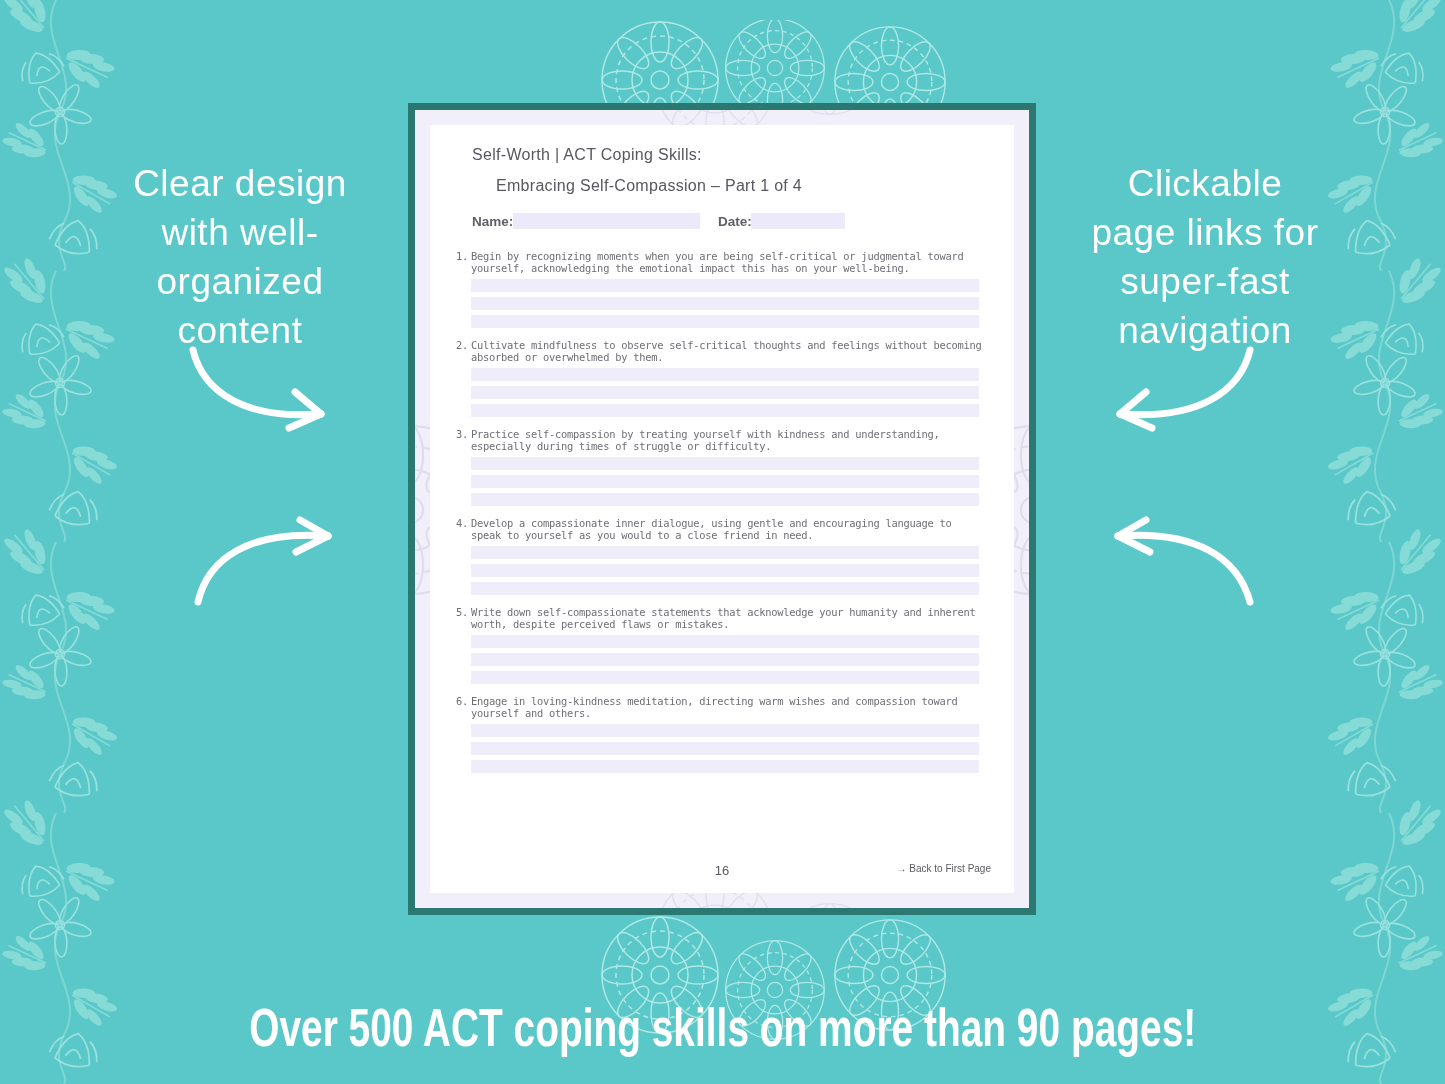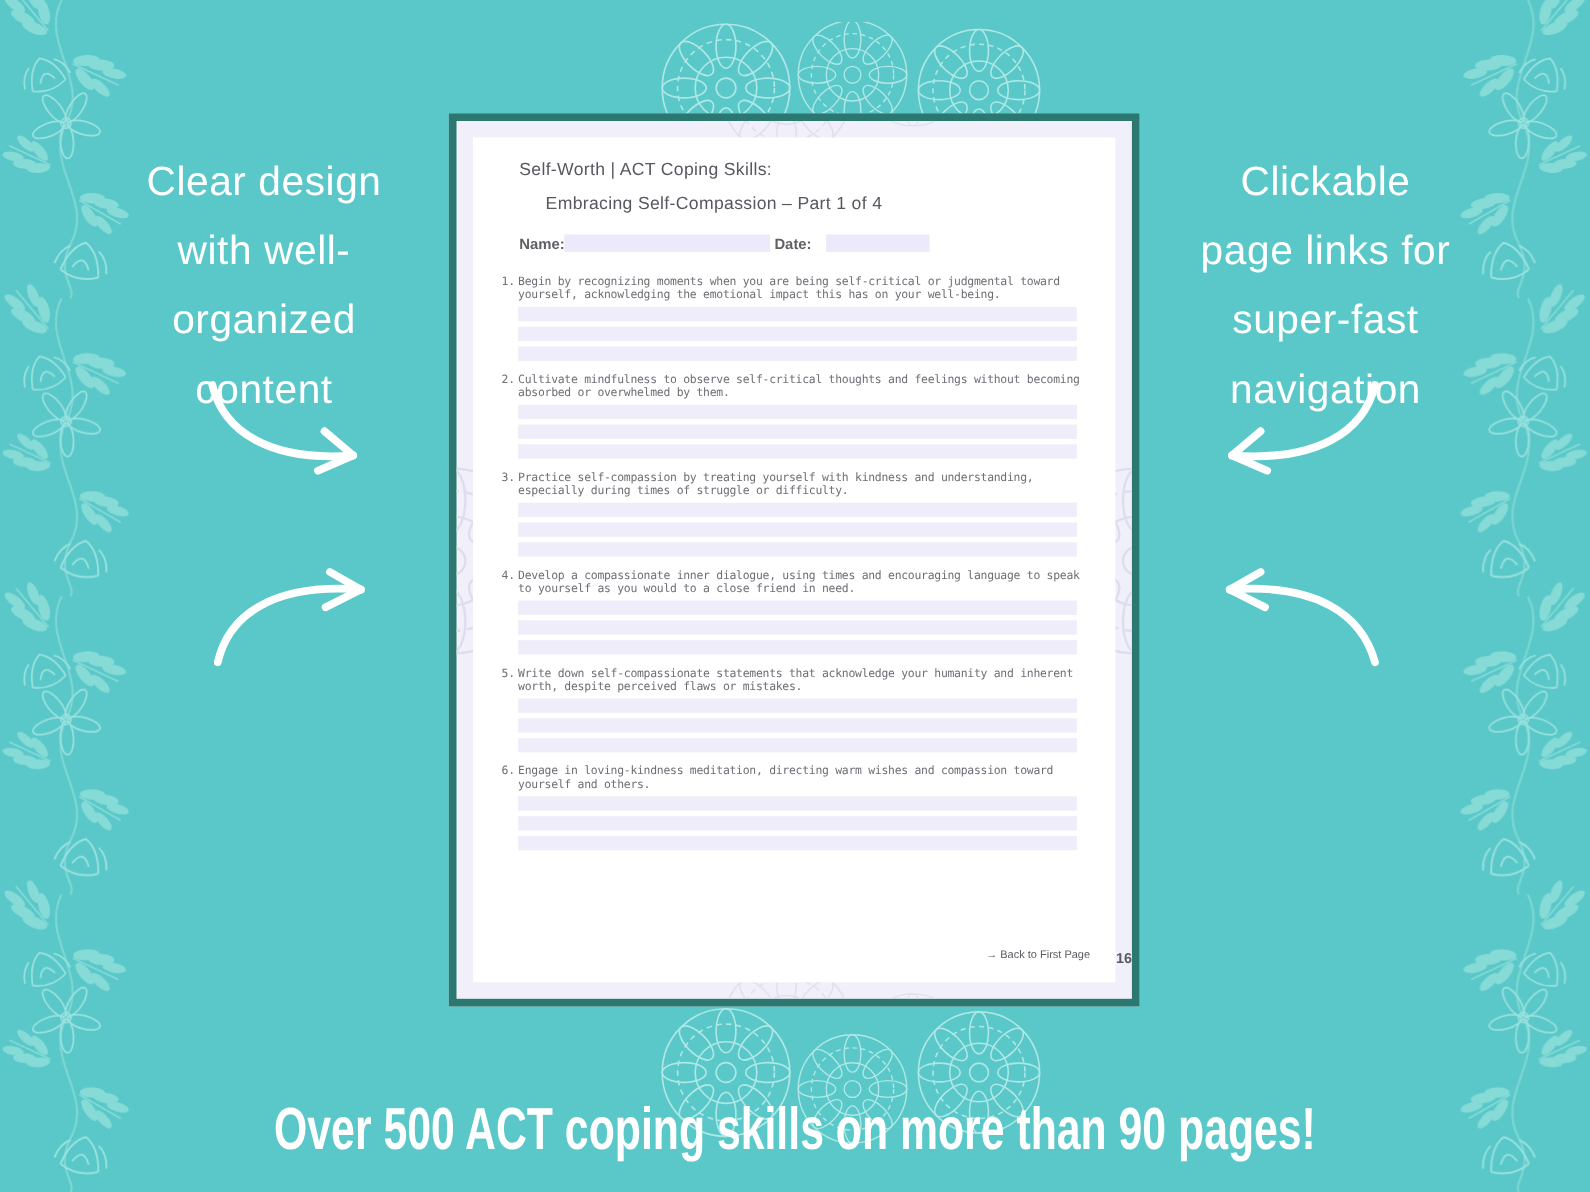--- a/index.html
+++ b/index.html
@@ -22,44 +22,44 @@
   .card-inner-white {
     position:absolute; left:15px; top:15px; right:15px; bottom:15px;
     background:#ffffff;
   }
   .page-mandala { position:absolute; pointer-events:none; opacity:.8; }
   .doc-title { position:absolute; left:57px; color:#57575f; font-size:16px; letter-spacing:.3px; }
   .doc-title.l1 { top:36px; }
   .doc-title.l2 { top:67px;margin-left:24px; }
   .namerow { position:absolute; left:57px; top:103px; width:430px; height:17px; font-size:13.5px; color:#5f5f66;font-weight:bold; }
   .field-label { position:absolute; top:1px; }
-  .date-label  { left:232px; }
+  .date-label  { left:246px; }
   .input-box { position:absolute; top:0; height:16px; background:#eceafa; }
   .name-box { left:41px; width:187px; }
   .date-box { left:279px; width:94px; }
   .items { position:absolute; left:41px; top:141px; width:530px; }
   .item { margin-bottom:12px; }
   .item-text {
     display:flex; font-family:"DejaVu Sans Mono", monospace;
     font-size:10.4px; line-height:11.5px; color:#6e6e75; letter-spacing:-0.25px;
   }
   .item-num { flex:none; width:15px; }
   .fill-line { height:13px; background:#efedf9; margin:5px 0 0 15px; width:508px; }
   .footer-pagenum {
-    position:absolute; left:0; right:0; top:753px; text-align:right;
-    font-size:13px; color:#5a5a61;font-weight:bold;
+    position:absolute; left:0; right:0; top:753px; text-align:center;
+    font-size:13px; color:#5a5a61;
   }
   .footer-back {
     position:absolute; right:38px; top:753px; font-size:10px; color:#5a5a61;
     text-decoration:none; cursor:pointer;
   }
   
   .callout {
     position:absolute; width:320px; text-align:center; color:#ffffff;
-    font-size:37px; line-height:63px; font-weight:400; letter-spacing:.5px;
+    font-size:37px; line-height:49px; font-weight:400; letter-spacing:.5px;margin-top:26px;
   }
   .co-tl { left:80px;  top:133px; }
   .co-bl { left:80px;  top:628px; }
   .co-tr { left:1045px; top:133px;text-align:center; }
   .co-br { left:1045px; top:628px; }
   .arrow { position:absolute; pointer-events:none; }
   .ar-tl { left:183px;  top:344px; }
   .ar-bl { left:188px;  top:512px; }
   .ar-tr { left:1104px; top:344px; }
   .ar-br { left:1104px; top:512px; }
@@ -258,21 +258,21 @@
     <div class="bars">
             <div class="fill-line"></div>
             <div class="fill-line"></div>
             <div class="fill-line"></div>
           </div>
   </div>
 
   <div class="item">
     <div class="item-text">
       <span class="item-num">4.</span>
-      <span class="item-body">Develop a compassionate inner dialogue, using times and encouraging language to speak to yourself as you would to a close friend in need.</span>
+      <span class="item-body">Develop a compassionate inner dialogue, using gentle and encouraging language to speak to yourself as you would to a close friend in need.</span>
     </div>
     <div class="bars">
             <div class="fill-line"></div>
             <div class="fill-line"></div>
             <div class="fill-line"></div>
           </div>
   </div>
 
   <div class="item">
     <div class="item-text">

